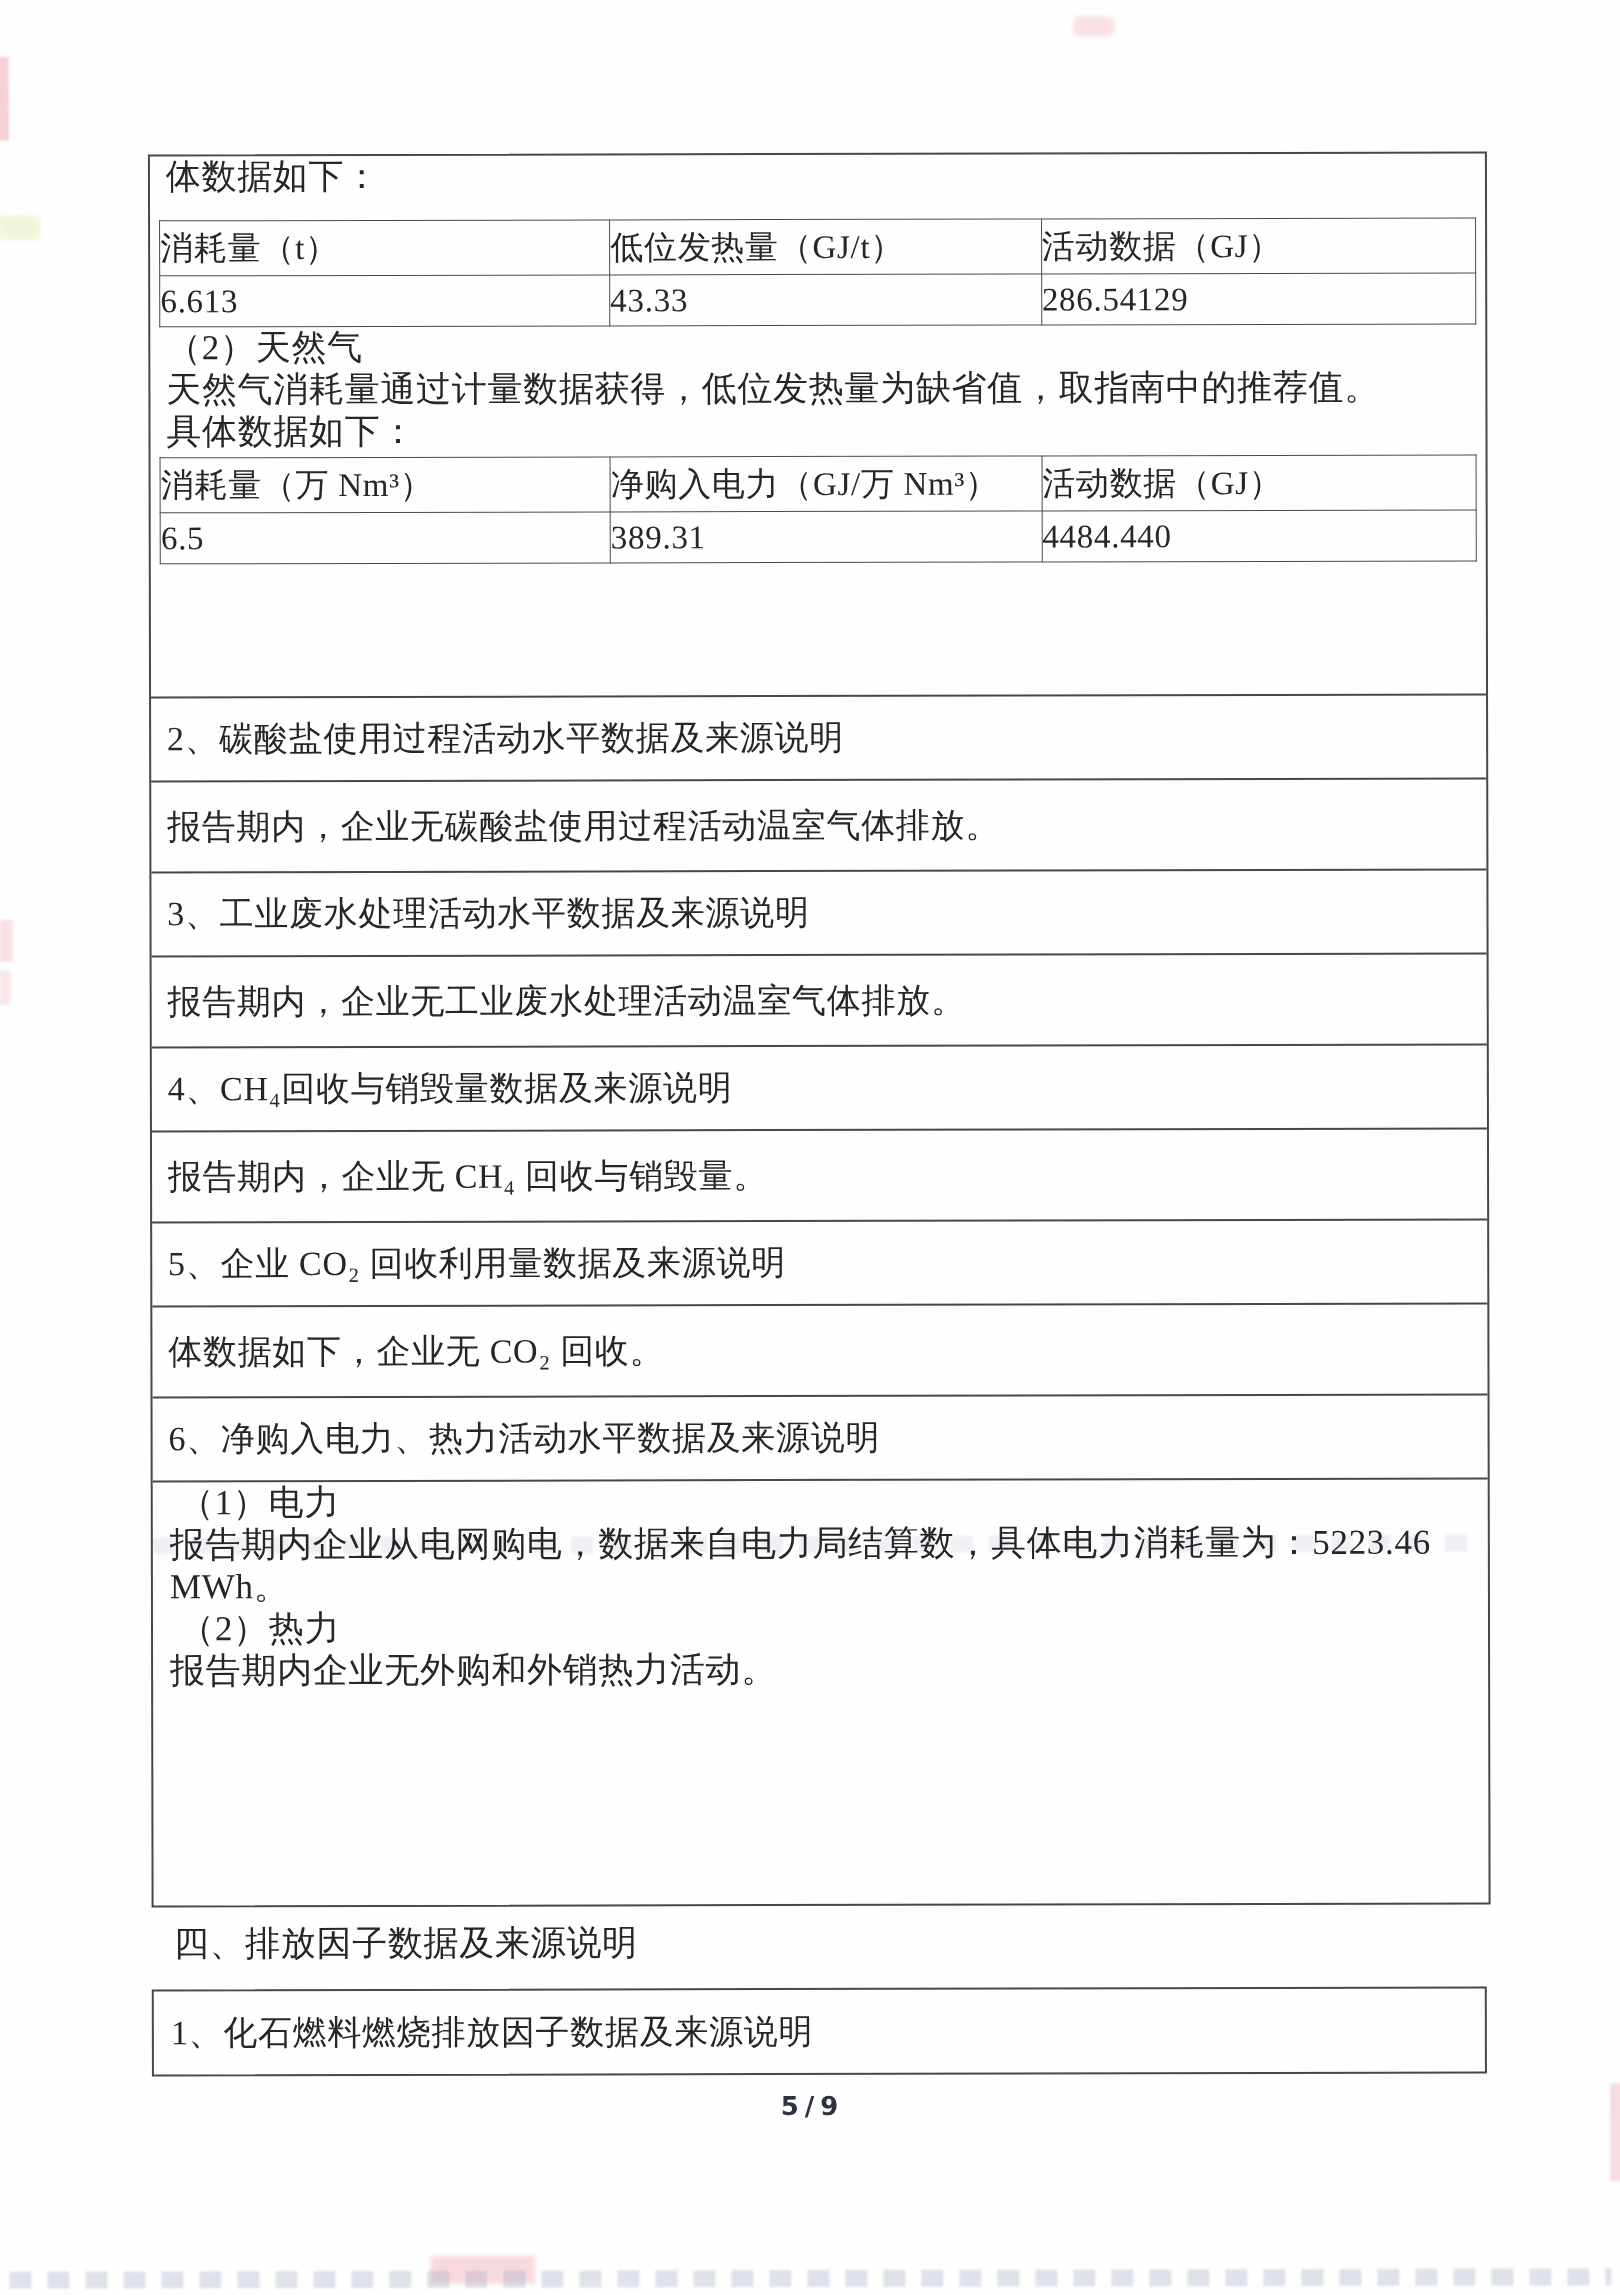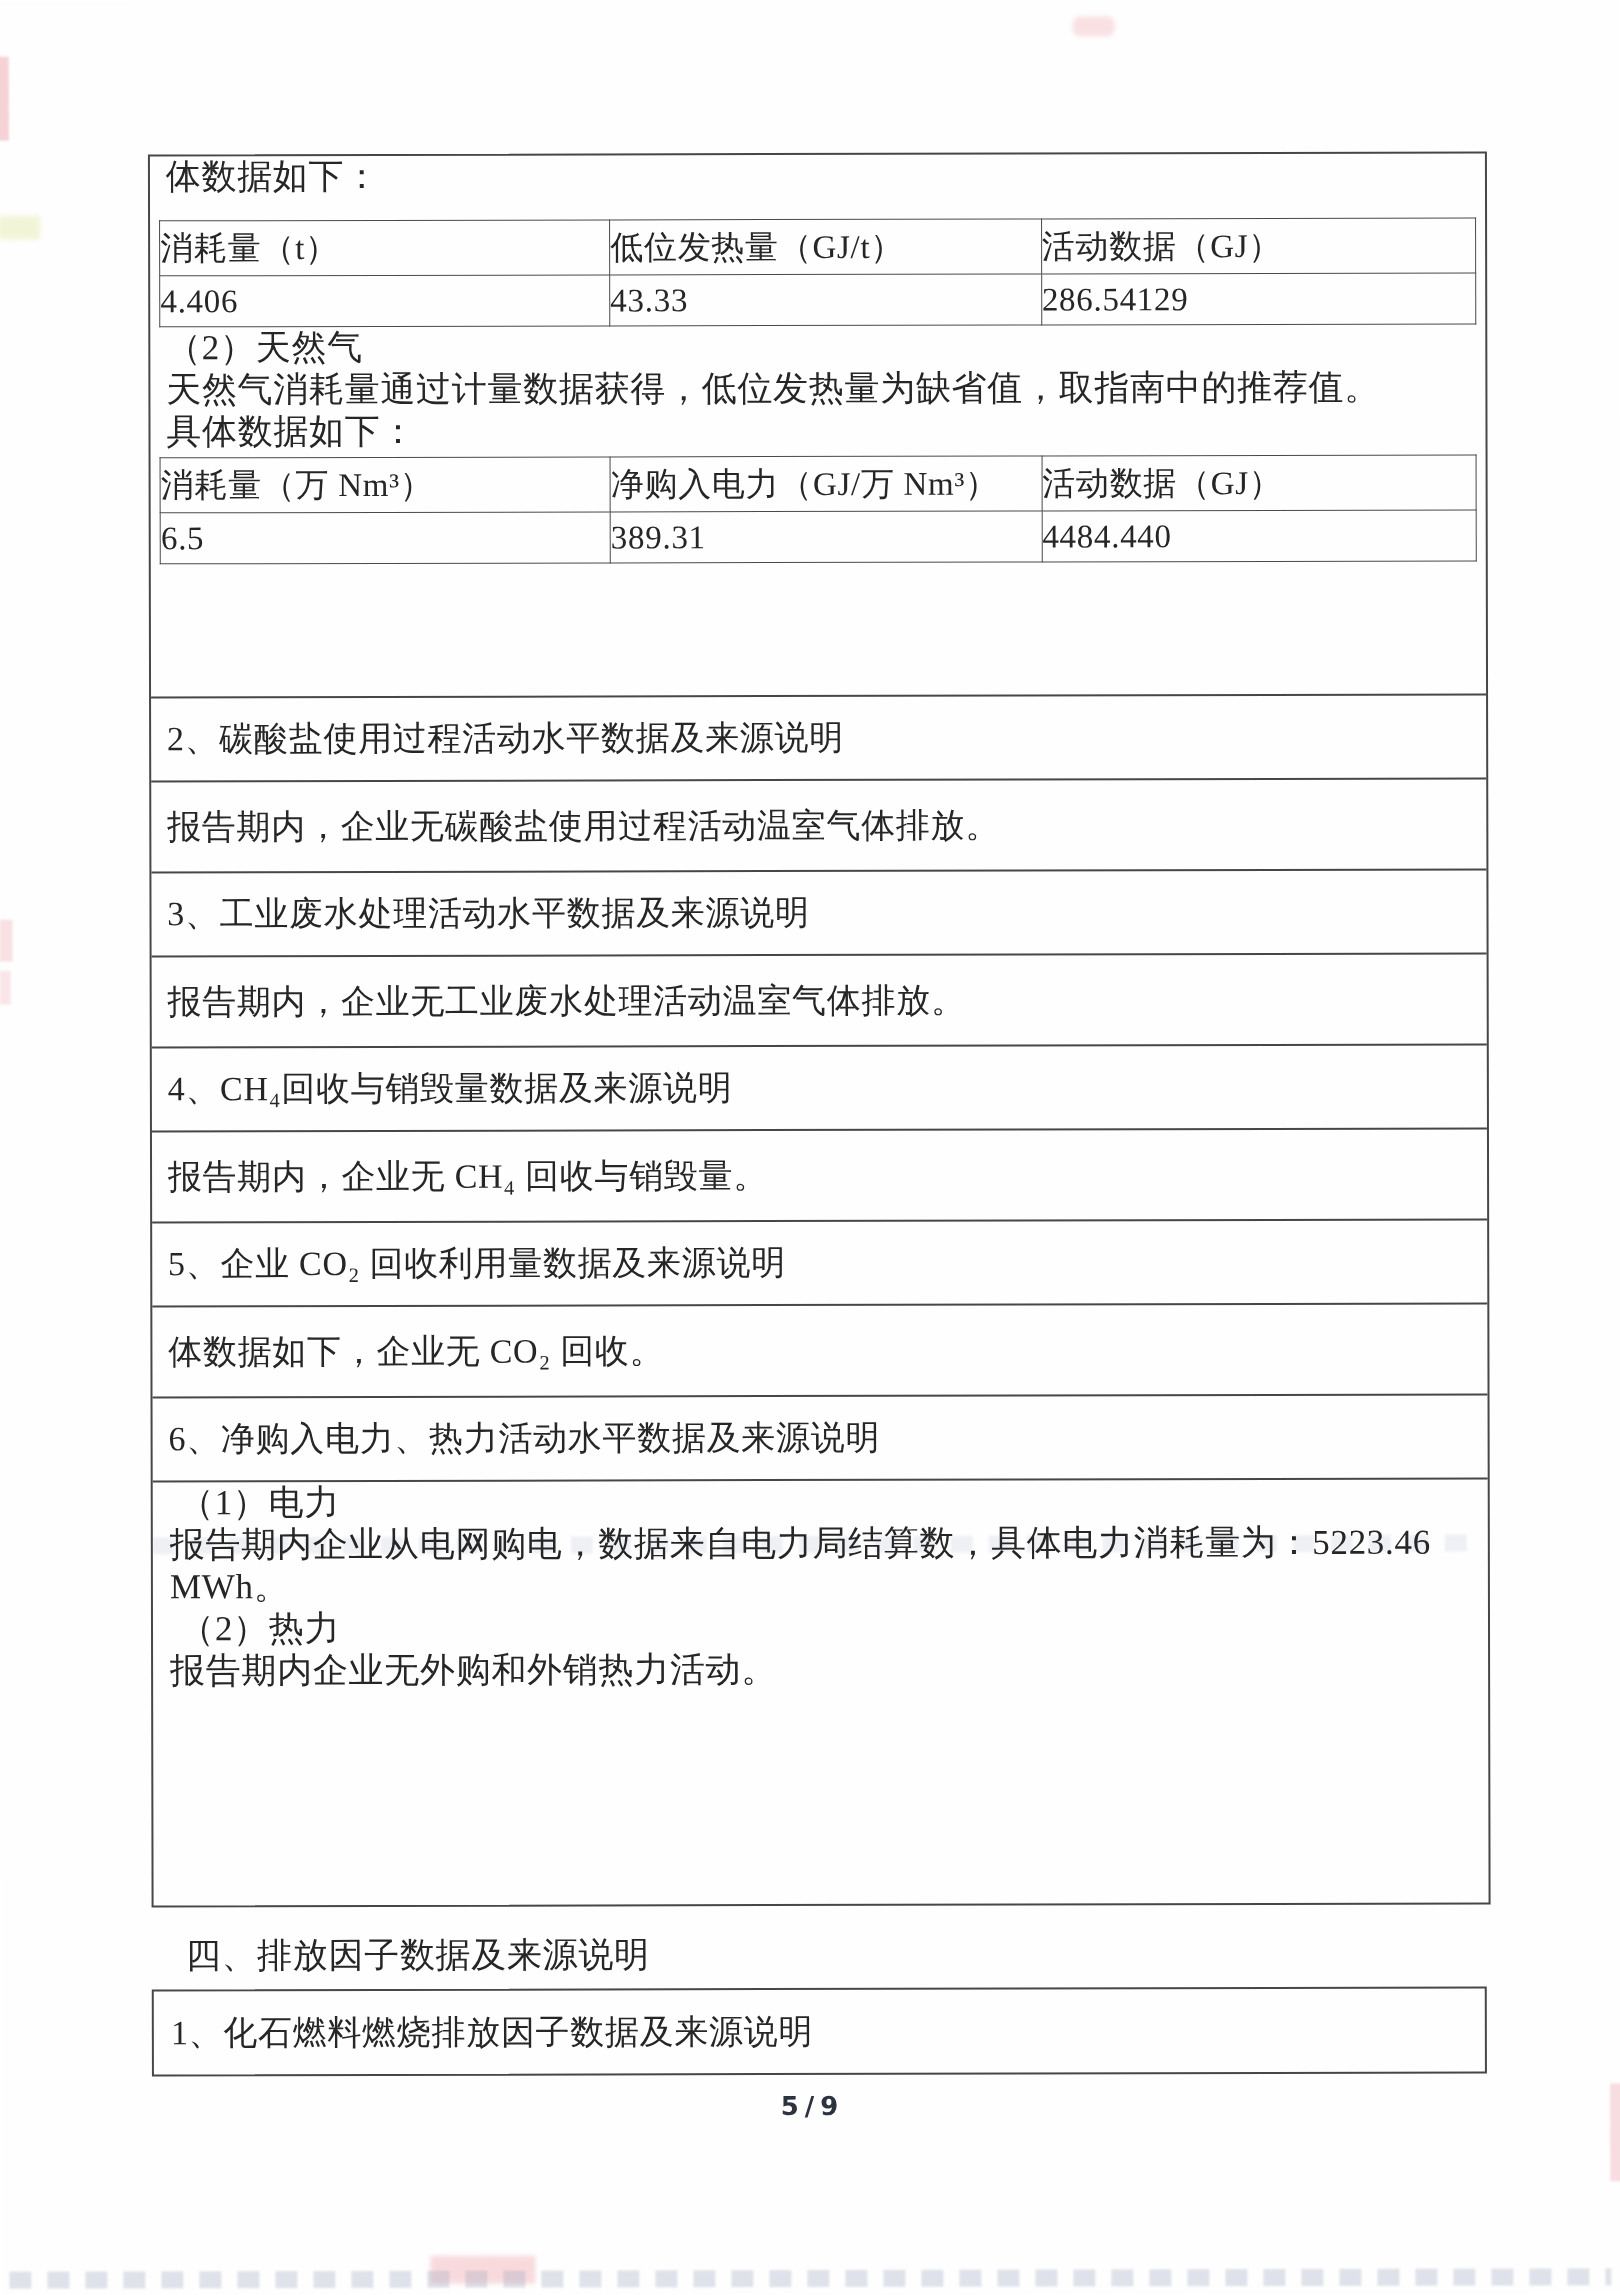--- a/index.html
+++ b/index.html
@@ -34,21 +34,21 @@
   }
   table.inner th{height:54px}
   table.inner td{height:50px}
   col.c1{width:34.2%}col.c2{width:32.8%}col.c3{width:33%}
   .b-sub1{margin-top:25px;padding-left:9.2px}
   .b-par1{margin-top:30px}
   .b-par2{margin-top:37px}
   .b-sub2{margin-top:39px;padding-left:9.2px}
   .b-par3{margin-top:41px}
   
-  .outside-heading{position:absolute;left:168px;top:1918px;margin:16px;font-size:35px;line-height:42px;letter-spacing:0.7px}
+  .outside-heading{position:absolute;left:168px;top:1918px;margin:4px;font-size:35px;line-height:42px;letter-spacing:0.7px}
   .factor-box{position:absolute;left:150px;top:1988px;width:1335px;height:87px;border:2px solid #474747;
               box-sizing:border-box;display:flex;align-items:center;padding-left:17px;font-size:34px;letter-spacing:0.7px}
   .footer{position:absolute;left:0;top:2091px;width:1621px;text-align:center;margin:0;
           font-family:"DejaVu Sans","Liberation Sans",sans-serif;font-size:26px;font-weight:600;letter-spacing:5.9px;color:#2c3240}
   
   .art{position:absolute;pointer-events:none}
   .red{background:#e4606e}
   .a1{left:0;top:55px;width:10.5px;height:84px;opacity:.28;filter:blur(1.3px)}
   .a2{left:0;top:918px;width:13px;height:42px;opacity:.18;filter:blur(1.3px)}
   .a3{left:0;top:969px;width:10.5px;height:34px;opacity:.15;filter:blur(1.3px)}
@@ -88,21 +88,21 @@
           </colgroup>
         <thead>
           <tr>
             <th>消耗量（t）</th>
             <th>低位发热量（GJ/t）</th>
             <th>活动数据（GJ）</th>
           </tr>
         </thead>
         <tbody>
           <tr>
-            <td>4.406</td>
+            <td>6.613</td>
             <td>43.33</td>
             <td>286.54129</td>
           </tr>
         </tbody>
       </table>
 
       <p class="gas-sub">（2）天然气</p>
       <p class="gas-note">天然气消耗量通过计量数据获得，低位发热量为缺省值，取指南中的推荐值。</p>
       <p class="lead2">具体数据如下：</p>
 

